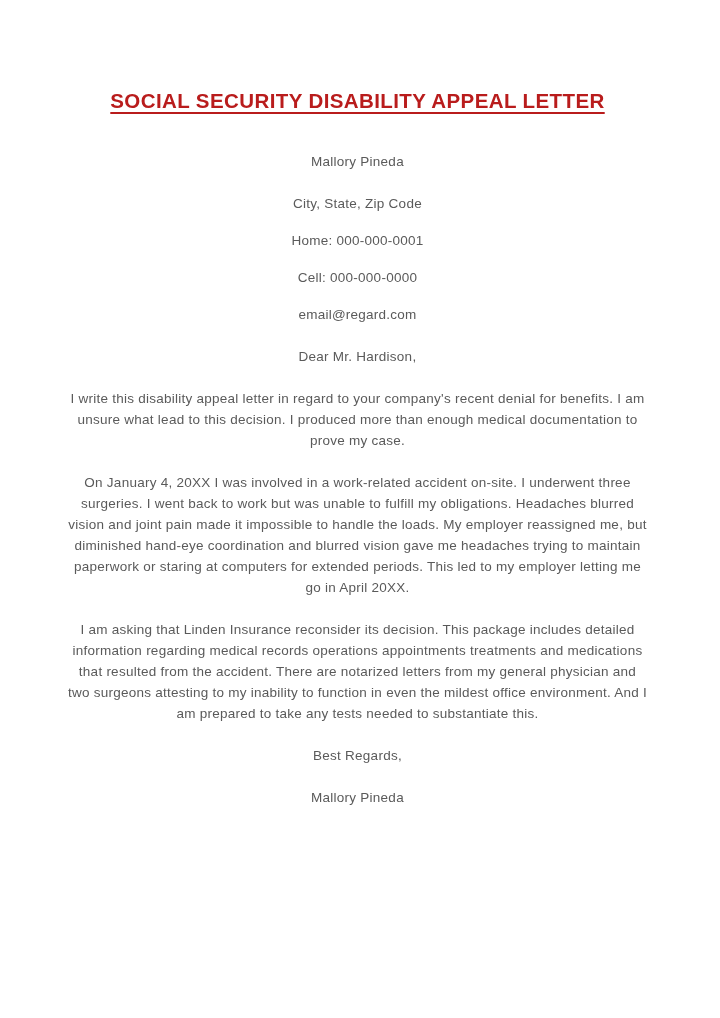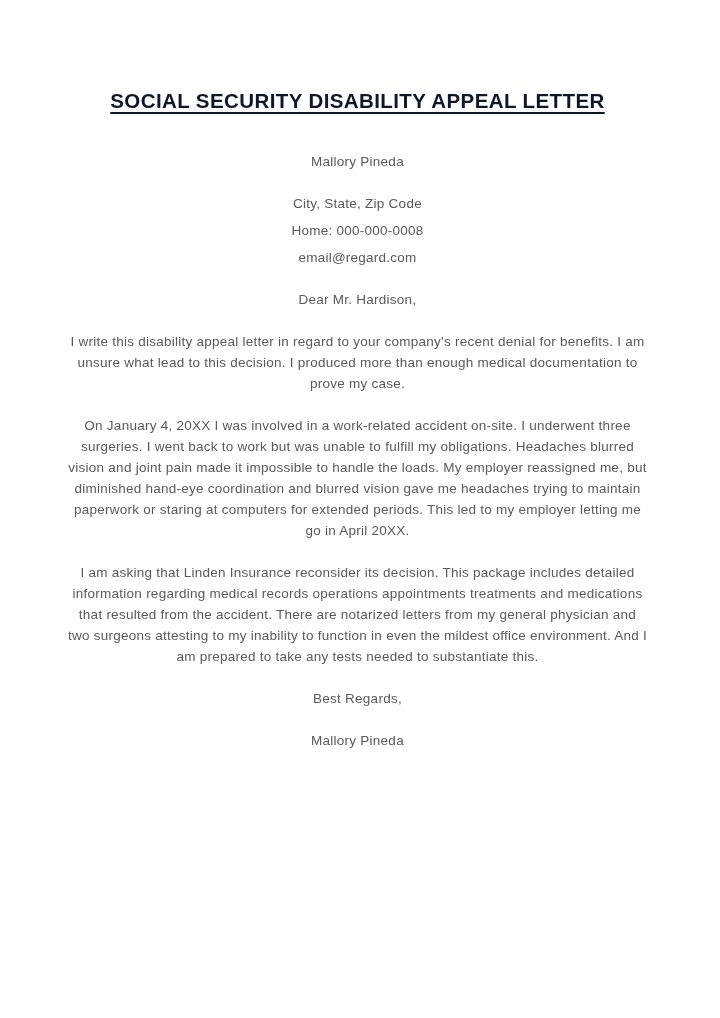--- a/index.html
+++ b/index.html
@@ -18,52 +18,53 @@
     font-size: 13.5px;
     line-height: 21px;
     letter-spacing: 0.25px;
     color: #5a5a5a;
     overflow: hidden;
   }
   .title {
     font-size: 20.5px;
     line-height: 26px;
     font-weight: bold;
-    color: #0f172a;
+    color: #b91c1c;
     text-align: center;
     letter-spacing: 0.4px;
     text-decoration: underline;
     text-decoration-thickness: 2px;
     text-underline-offset: 4px;
     margin: 0 0 37px 0;
   }
   .block {
     margin: 0 0 21px 0;
     text-align: center;
   }
   .block.tight div {
-    margin: 6px;
+    margin: 16px;
     padding: 0;
   }
   p.block {
     margin-top: 0;
   }
 </style>
 </head>
 <body>
 
 <div class="page">
 
   <h1 class="title">SOCIAL SECURITY DISABILITY APPEAL LETTER</h1>
 
   <div class="block">Mallory Pineda</div>
 
   <div class="block tight">
     <div>City, State, Zip Code</div>
-    <div>Home: 000-000-0008</div>
+    <div>Home: 000-000-0001</div>
+    <div>Cell: 000-000-0000</div>
     <div>email@regard.com</div>
   </div>
 
   <div class="block">Dear Mr. Hardison,</div>
 
   <p class="block">I write this disability appeal letter in regard to your company's recent denial for benefits. I am unsure what lead to this decision. I produced more than enough medical documentation to prove my case.</p>
 
   <p class="block">On January 4, 20XX I was involved in a work-related accident on-site. I underwent three surgeries. I went back to work but was unable to fulfill my obligations. Headaches blurred vision and joint pain made it impossible to handle the loads. My employer reassigned me, but diminished hand-eye coordination and blurred vision gave me headaches trying to maintain paperwork or staring at computers for extended periods. This led to my employer letting me go in April 20XX.</p>
 
   <p class="block">I am asking that Linden Insurance reconsider its decision. This package includes detailed information regarding medical records operations appointments treatments and medications that resulted from the accident. There are notarized letters from my general physician and two surgeons attesting to my inability to function in even the mildest office environment. And I am prepared to take any tests needed to substantiate this.</p>

